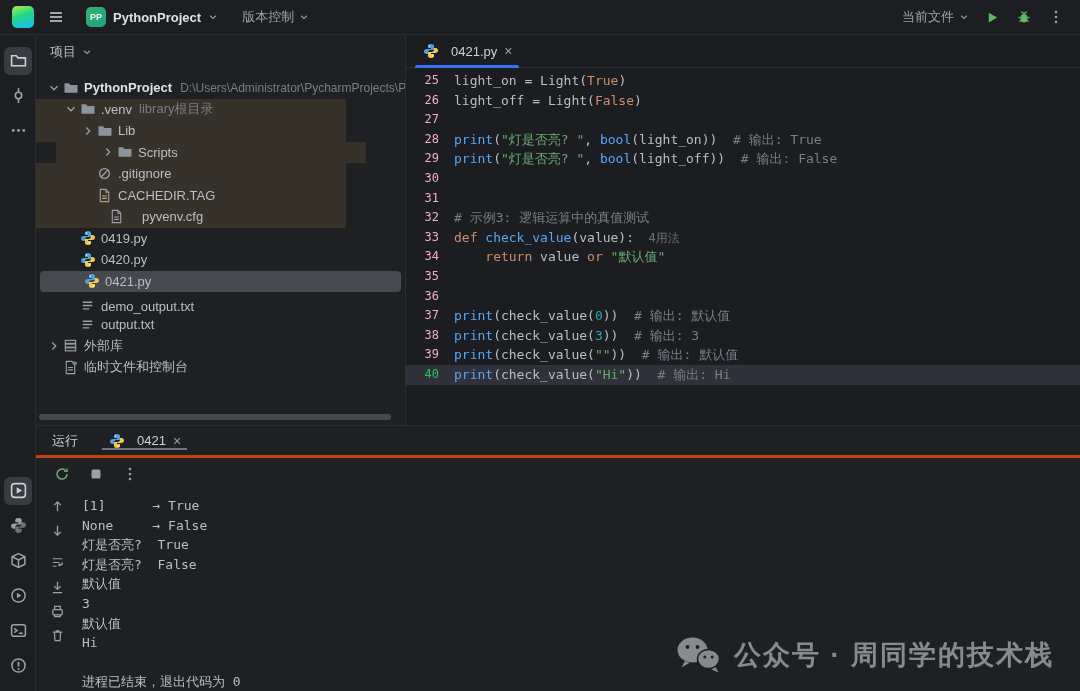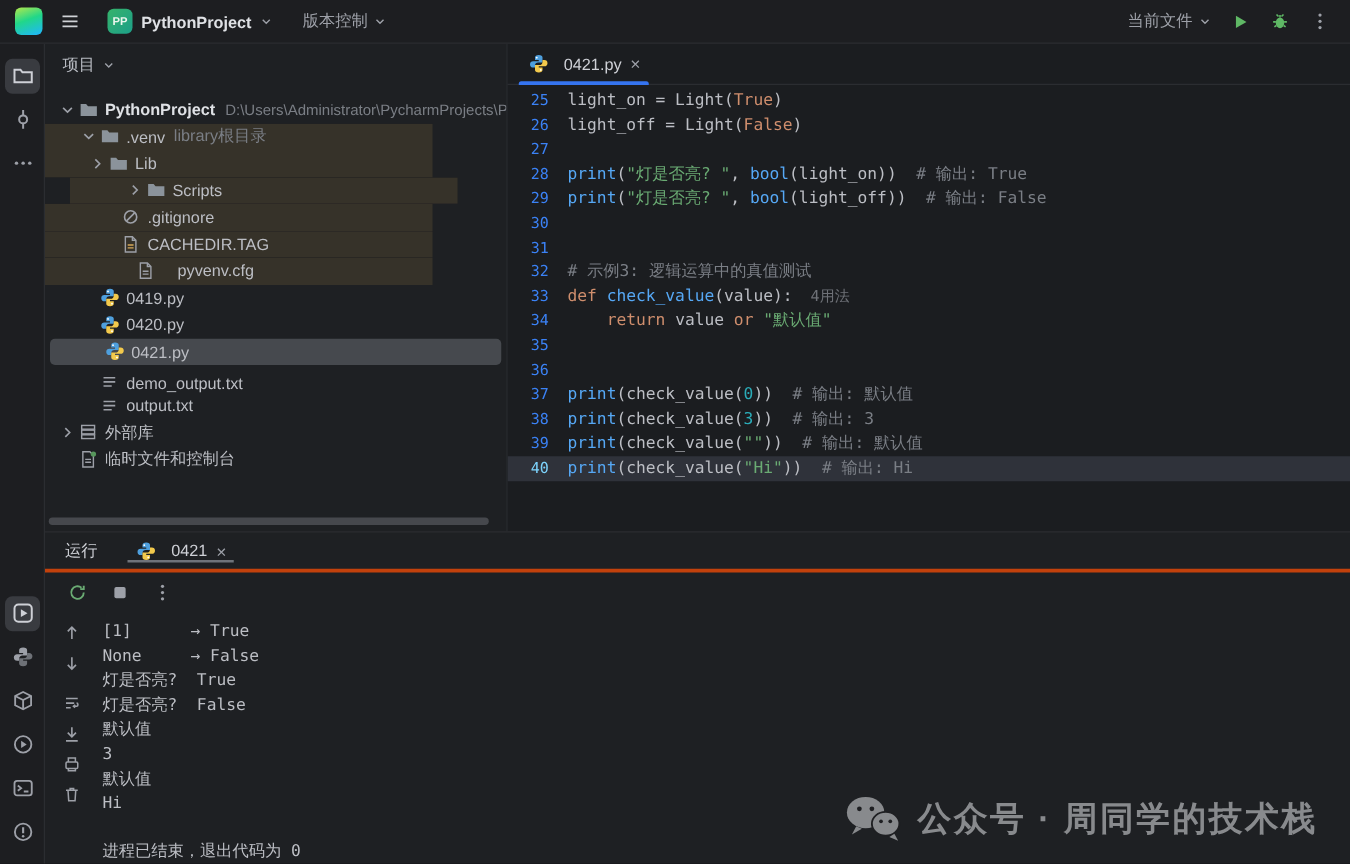--- a/index.html
+++ b/index.html
@@ -54,22 +54,22 @@
   .editor{position:absolute;left:405px;top:35px;width:675px;height:390px;background:#1b1d20;
           border-left:1px solid #2b2d31}
   .tabbar{height:33px;border-bottom:1px solid #2b2d31;display:flex;align-items:stretch;padding-left:4px}
   .etab{display:flex;align-items:center;gap:7px;padding:0 12px;color:#ced0d6;position:relative}
   .etab.active::after{content:'';position:absolute;left:5px;right:5px;bottom:-1px;height:3px;
                       background:#3574f0;border-radius:2px 2px 0 0}
   .tab-close{color:#9da0a8;font-size:14px;line-height:1}
   .code-area{position:absolute;left:0;right:0;top:34px;bottom:0;overflow:hidden;padding-top:2px}
   .cline{display:flex;height:19.6px;line-height:19.6px;font-family:"DejaVu Sans Mono",monospace;font-size:13px}
   .cline.hl{background:#2f323a}
-  .gut{flex:0 0 48px;text-align:right;padding-right:15px;color:#3b82f6;font-size:12px}
-  .cline.hl .gut{color:#7dd3fc}
+  .gut{flex:0 0 48px;text-align:right;padding-right:15px;color:#f9a8d4;font-size:12px}
+  .cline.hl .gut{color:#22c55e}
   .ctext{white-space:pre}
   .t-d{color:#bcbec4}.t-k{color:#cf8e6d}.t-f{color:#56a8f5}.t-s{color:#6aab73}
   .t-c{color:#7a7e85}.t-n{color:#2aacb8}.t-h{color:#6e7177;font-size:12px}
 
   
   .runpanel{position:absolute;left:36px;top:425px;width:1044px;height:266px;background:#1e2023;
             border-top:1px solid #2b2d31;z-index:3}
   .run-tabrow{height:32px;display:flex;align-items:center;border-bottom:3px solid #c2410c;padding-left:16px}
   .run-title{display:flex;align-items:center;color:#ced0d6;margin-right:20px}
   .rtab{display:flex;align-items:center;gap:7px;padding:0 10px;color:#ced0d6;position:relative}
@@ -242,21 +242,21 @@
             </svg>
           </span>
           <span class="ticon">
             <svg width="16" height="16" viewBox="0 0 16 16">
               <path d="M1.5 12.8V3.2h4.4l1.5 1.7h7.1v7.9z" fill="#8b939b"></path>
             </svg>
           </span>
           <span class="tlabel">.venv</span>
           <span class="tsuffix">library根目录</span>
         </div>
-        <div class="trow tint" style="padding-left: 34px;">
+        <div class="trow tint" style="padding-left: 44px;">
           <span class="chev">
             <svg width="14" height="14" viewBox="0 0 16 16">
               <path d="M6 4l4 4-4 4" fill="none" stroke="currentColor" stroke-width="1.5"></path>
             </svg>
           </span>
           <span class="ticon">
             <svg width="16" height="16" viewBox="0 0 16 16">
               <path d="M1.5 12.8V3.2h4.4l1.5 1.7h7.1v7.9z" fill="#8b939b"></path>
             </svg>
           </span>

